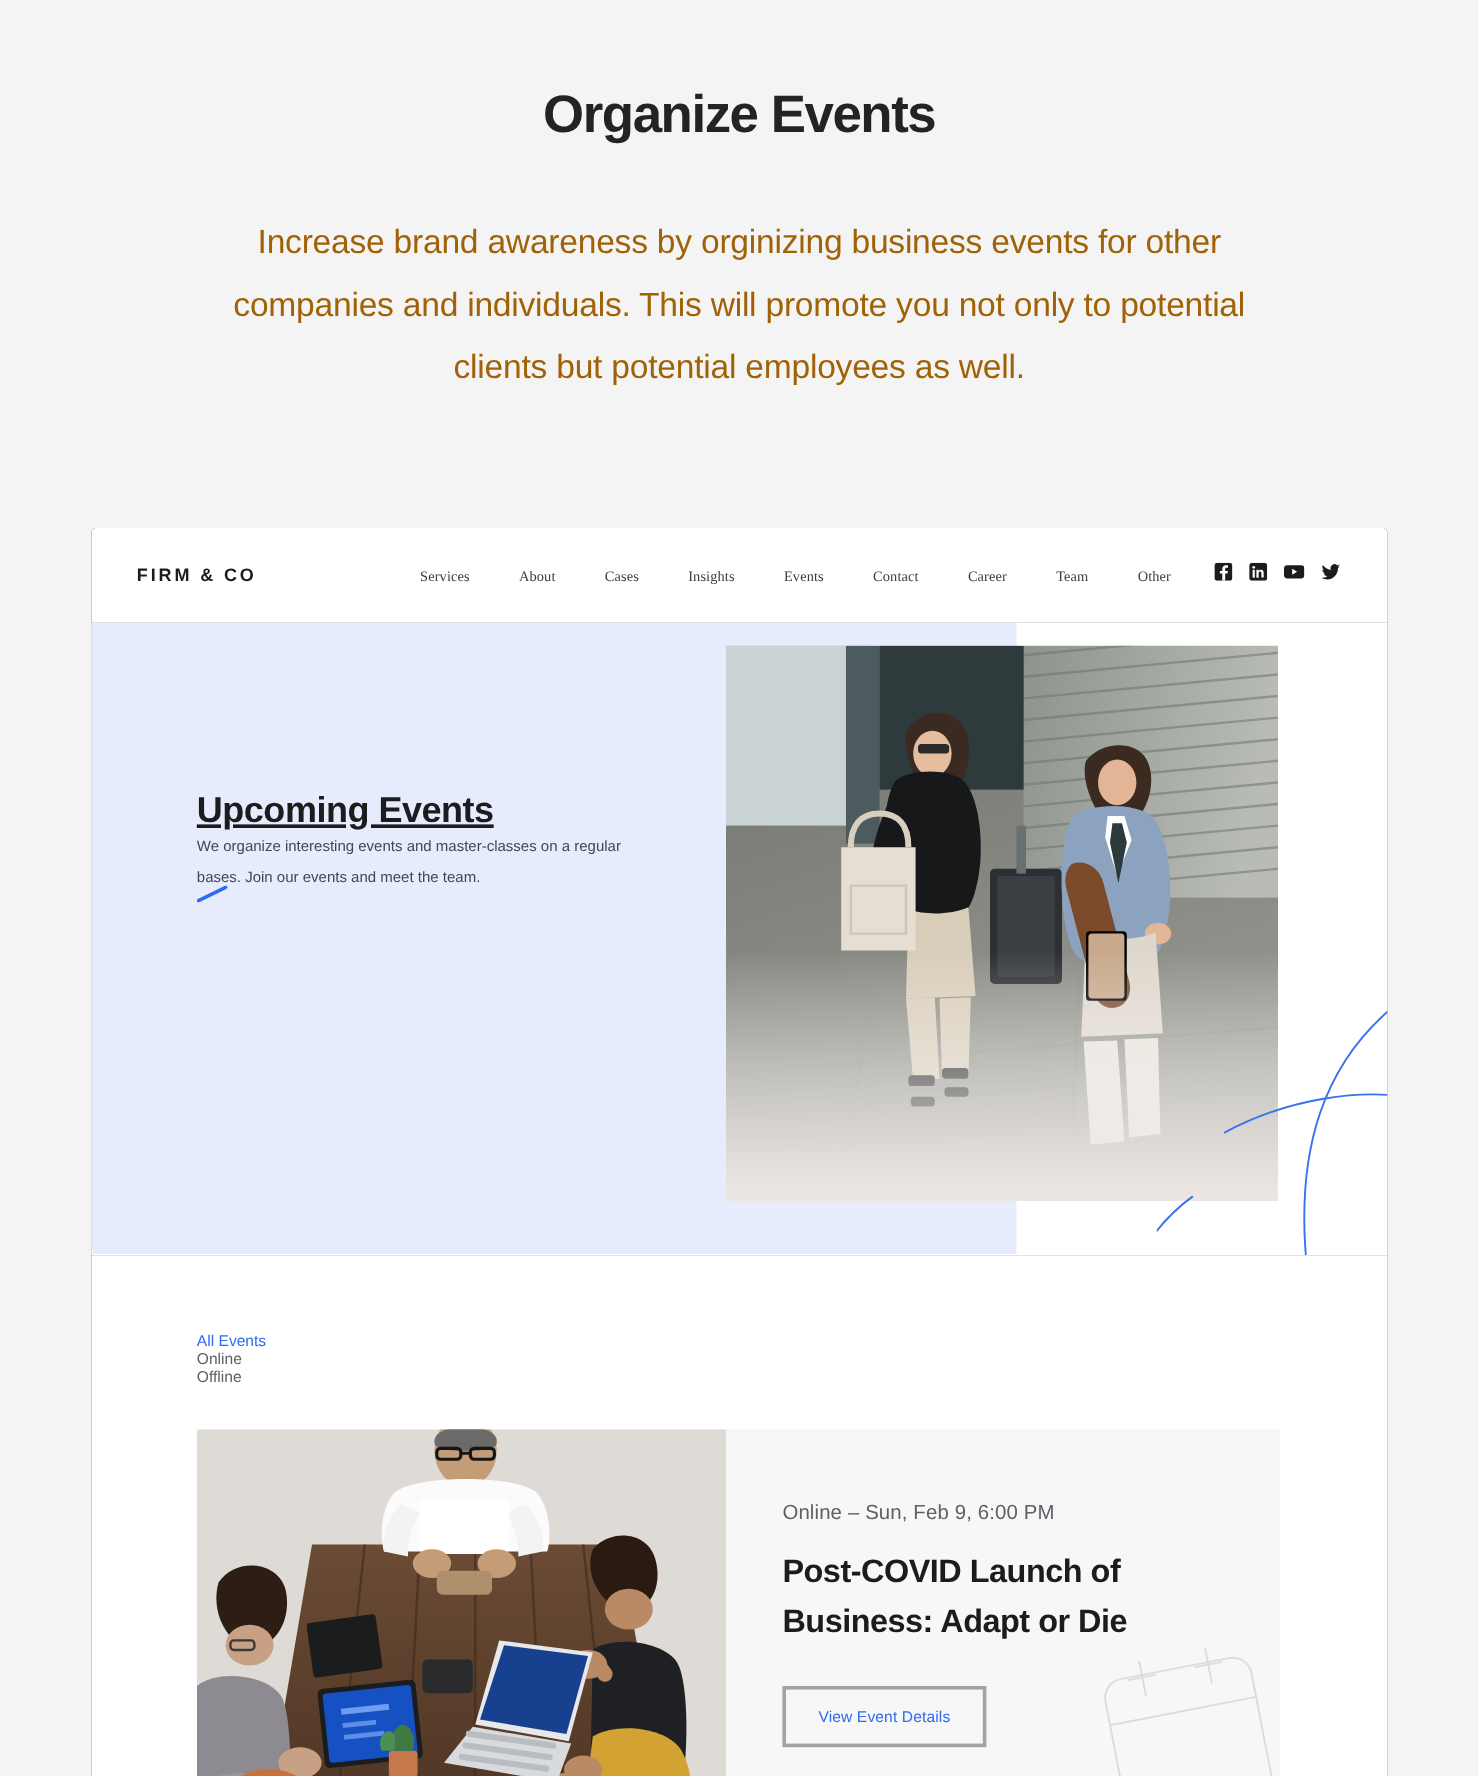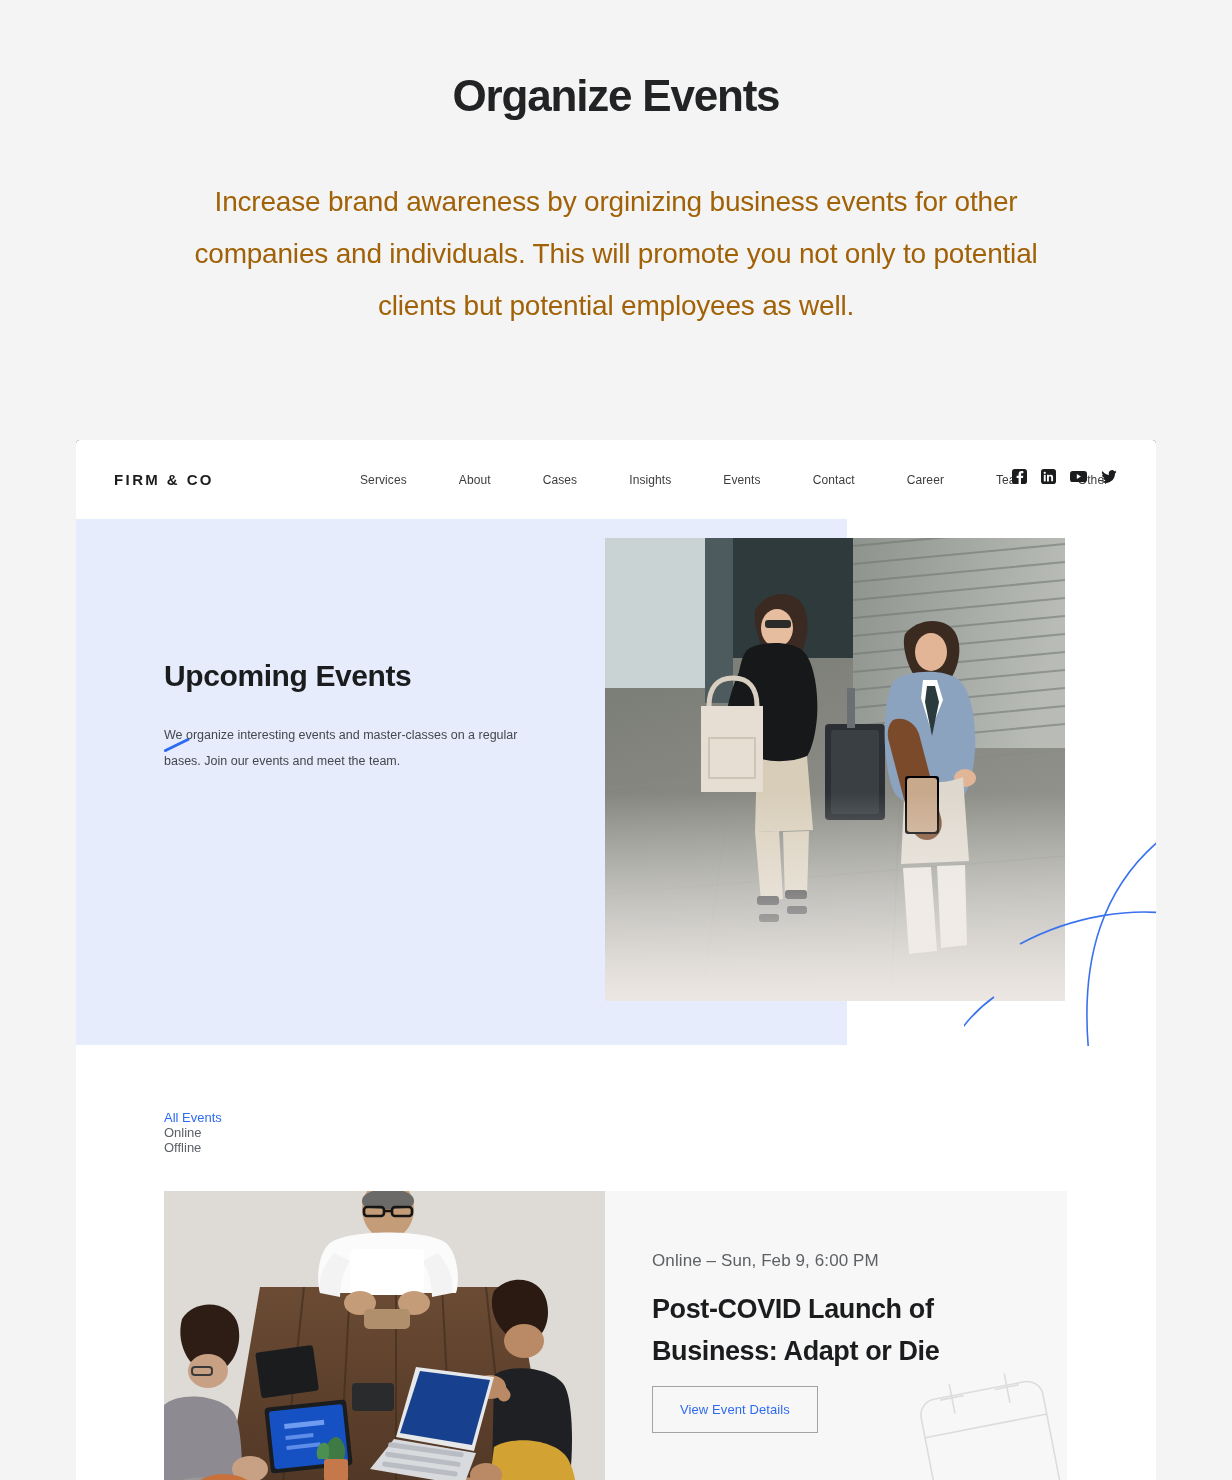--- a/index.html
+++ b/index.html
@@ -58,24 +58,25 @@
     position: absolute;
     left: 38px;
     top: 31px;
     font-size: 15px;
     font-weight: 700;
     letter-spacing: 2.4px;
     color: #1b1c1e;
   }
   .nav {
     position: absolute;
-    left: 264px;
+    left: 254px;
     top: 33px;
     display: flex;
-    gap: 12px;
+    gap: 1px;
+    font-family: Liberation Serif, serif;
   }
   .nav-item {
     font-size: 12px;
     color: #3c3d40;
     letter-spacing: 0.1px;
     padding: 0 20px;
     cursor: pointer;
     white-space: nowrap;
   }
   .socials {
@@ -112,23 +113,23 @@
     left: 88px;
     top: 219px;
     width: 26px;
     height: 14px;
   }
   .hero-title {
     font-size: 30px;
     font-weight: 700;
     color: #1b1c1e;
     letter-spacing: -0.4px;
+    text-decoration: underline;
   }
   .hero-text {
-    margin-top: 30px;
     font-size: 12.5px;
     line-height: 2.05;
     color: #44474b;
     width: 372px;
   }
   .hero-photo {
     position: absolute;
     left: 529px;
     top: 19px;
     width: 460px;
@@ -196,23 +197,23 @@
   .event-title {
     margin-top: 18px;
     font-size: 27px;
     line-height: 1.55;
     font-weight: 700;
     color: #1b1c1e;
     letter-spacing: -0.4px;
     width: 340px;
   }
   .btn-outline {
-    margin-top: 13px;
+    margin-top: 32px;
     display: inline-block;
-    border: 1px solid #a3a3a3;
+    border: 3px solid #a3a3a3;
     color: #2f6bf0;
     background: transparent;
     font-size: 13px;
     padding: 15px 27px;
     letter-spacing: 0.1px;
     cursor: pointer;
     font-family: "Liberation Sans", sans-serif;
   }
   .calendar-deco {
     position: absolute;

